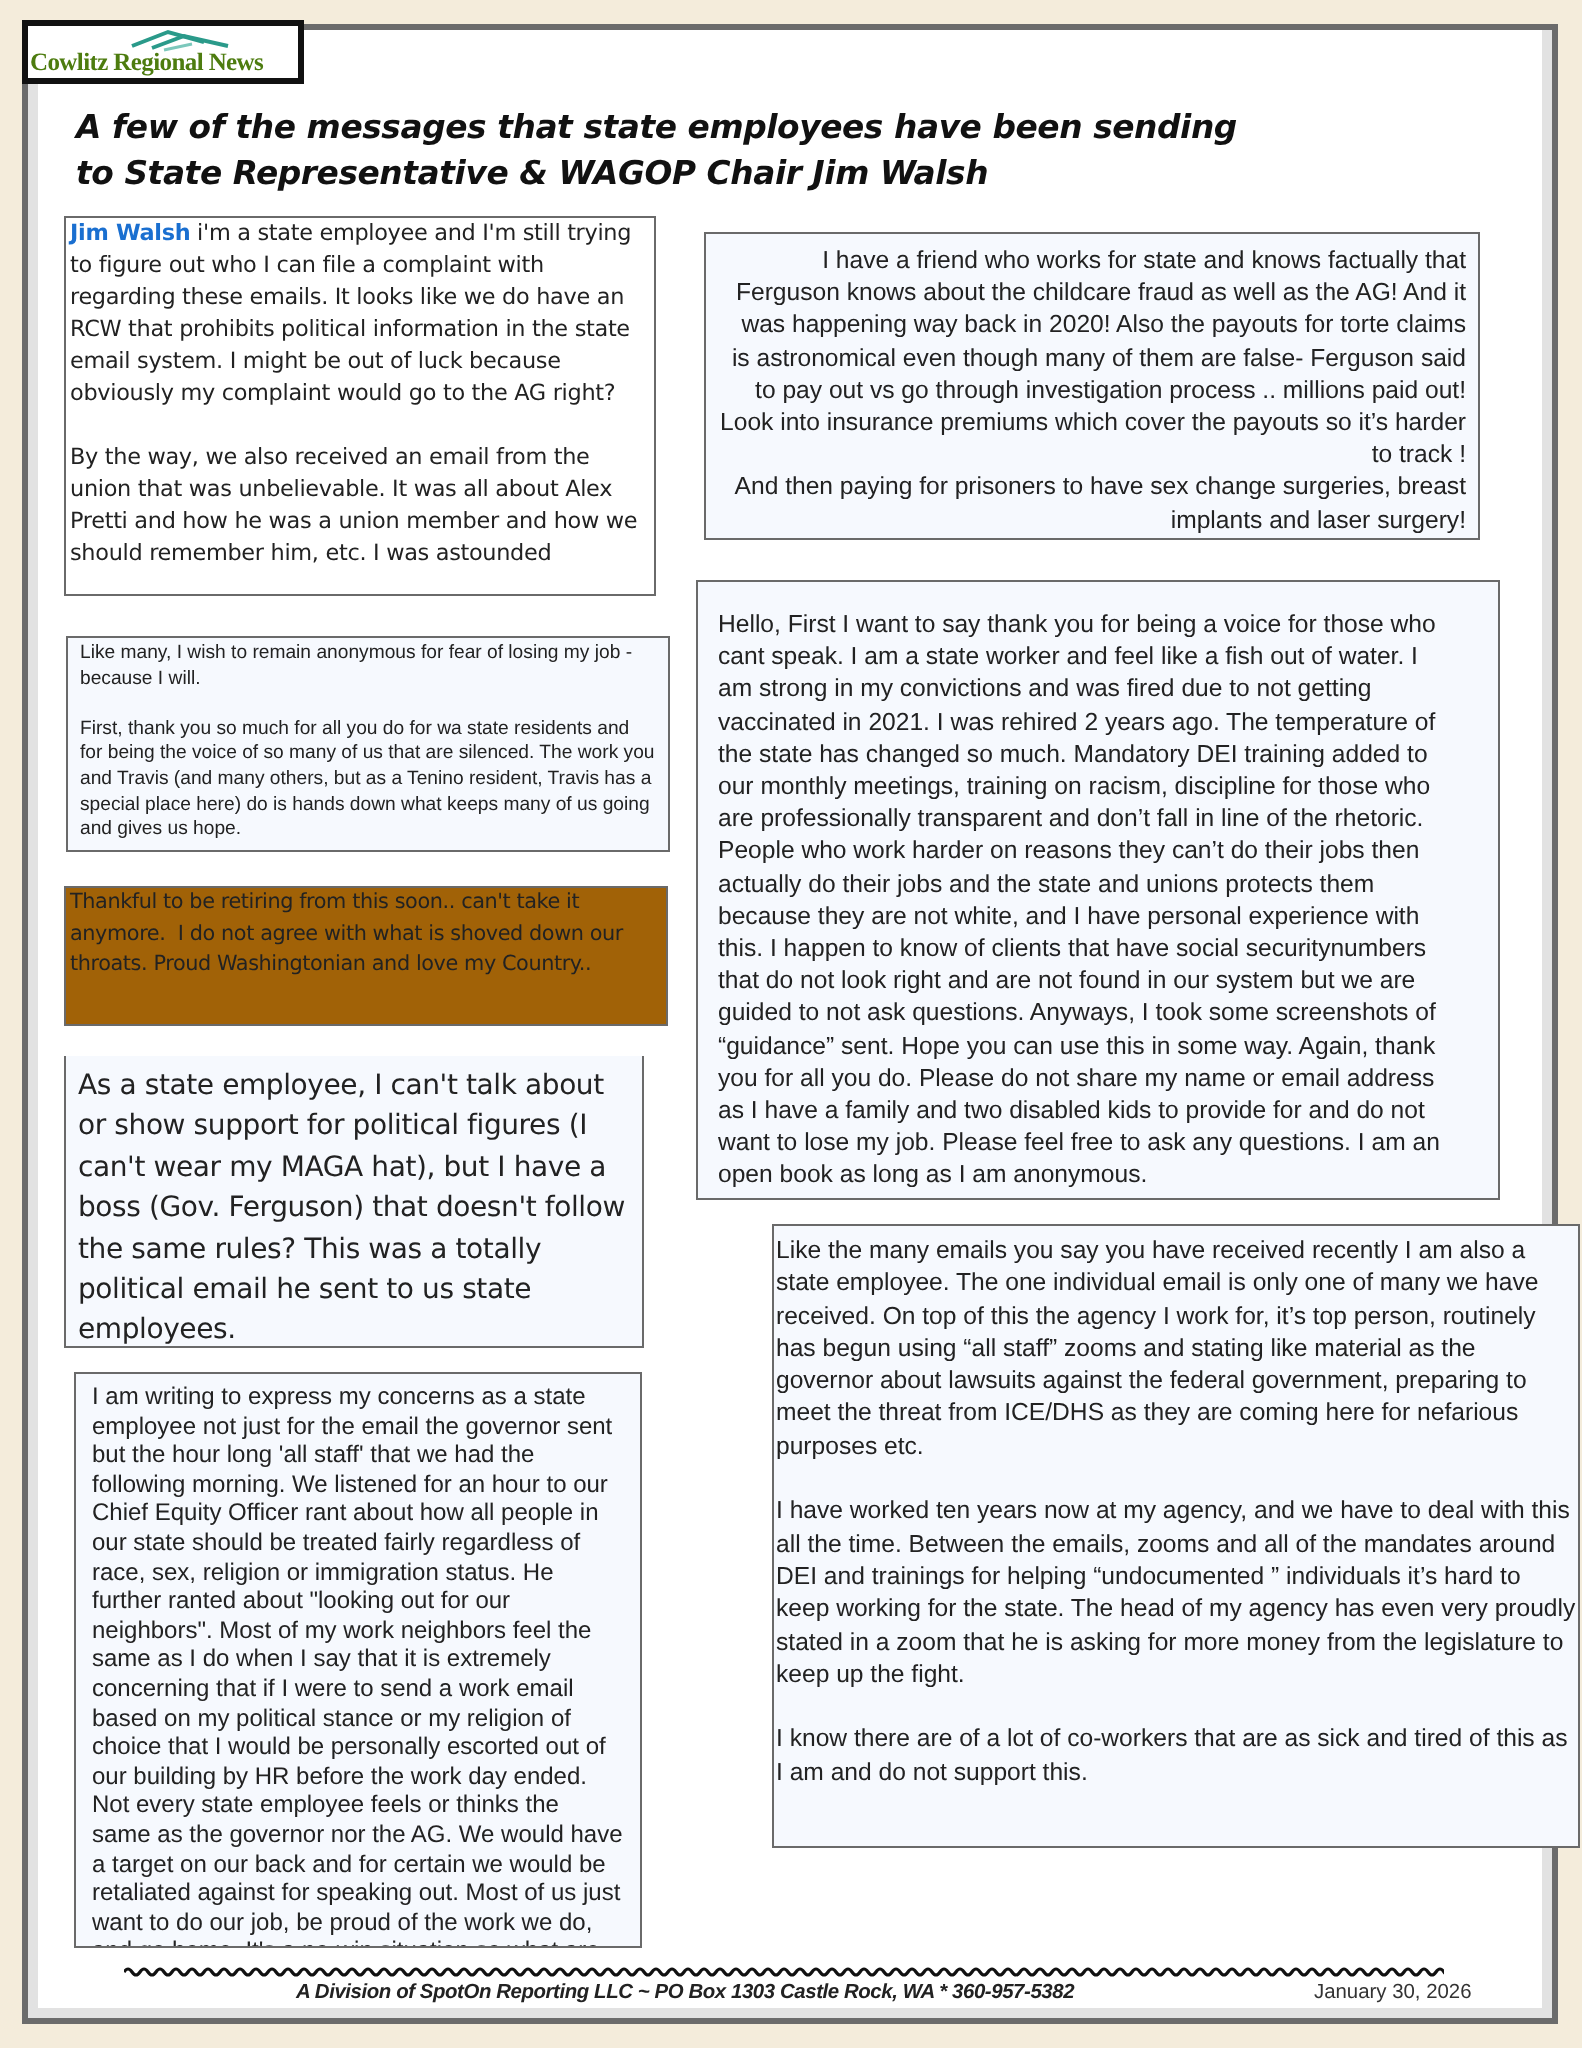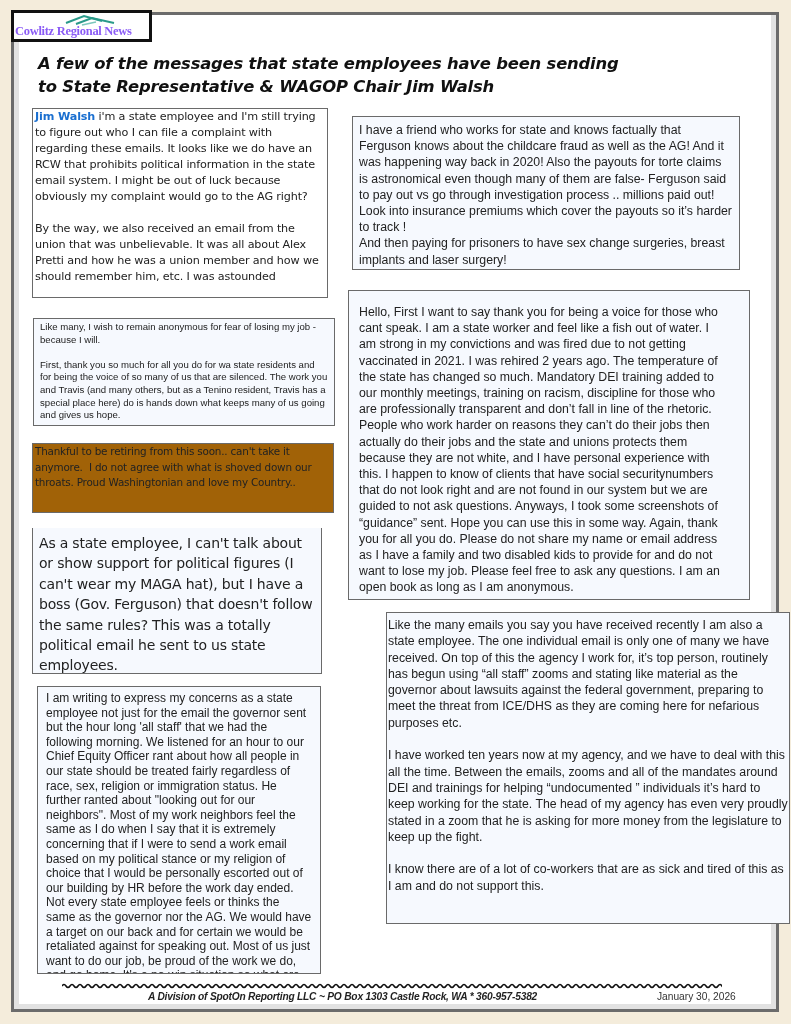--- a/index.html
+++ b/index.html
@@ -33,21 +33,21 @@
   }
   .masthead .logo-icon {
     position: absolute; left: 48px; top: 1px; width: 56px; height: 12px;
   }
   .masthead .logo-text {
     position: absolute; left: 1px; top: 11px;
     font-family: "Liberation Serif", serif;
     font-weight: bold;
     font-size: 12.5px;
     letter-spacing: -0.3px;
-    color: #8b5cf6;
+    color: #4d7c0f;
     white-space: nowrap;
   }
   .headline {
     position: absolute; left: 38px; top: 52px;
     font-family: "DejaVu Sans", sans-serif;
     font-weight: bold; font-style: italic;
     font-size: 16.4px; line-height: 23px;
     color: #111;
     letter-spacing: -0.2px;
   }
@@ -68,21 +68,21 @@
         font-size: 11.2px; line-height: 16px; padding: 0 2px; letter-spacing: -0.15px; }
   #m2 { left: 33px; top: 318px; width: 302px; height: 108px;
         font-size: 9.6px; line-height: 12.6px; padding: 2px 6px; }
   #m3 { left: 32px; top: 443px; width: 302px; height: 70px; background:#a16207;
         font-size: 10.4px; line-height: 15.5px; padding: 0 2px; letter-spacing:-0.2px; }
   #m4 { left: 32px; top: 528px; width: 290px; height: 146px; border-top:none;
         font-size: 14px; line-height: 20.4px; padding: 5px 6px; letter-spacing:-0.2px; }
   #m5 { left: 37px; top: 686px; width: 284px; height: 288px;
         font-size: 12px; line-height: 14.6px; padding: 4px 8px; }
   #m6 { left: 352px; top: 116px; width: 388px; height: 154px;
-        font-size: 12.3px; line-height: 16.2px; padding: 5px 6px; }
+        font-size: 12.3px; line-height: 16.2px; padding: 5px 6px; text-align: right; }
   #m7 { left: 348px; top: 290px; width: 402px; height: 310px;
         font-size: 12.3px; line-height: 16.2px; padding: 13px 22px 0 10px; }
   #m8 { left: 346px; top: 612px; width: 404px; height: 312px;
         font-size: 12.3px; line-height: 16.3px; padding: 4px 1px; margin-left: 40px; }
 
   .divider {
     position: absolute; left: 62px; top: 982px; width: 660px; height: 8px;
   }
   .footer {
     position: absolute; left: 148px; top: 991px;

